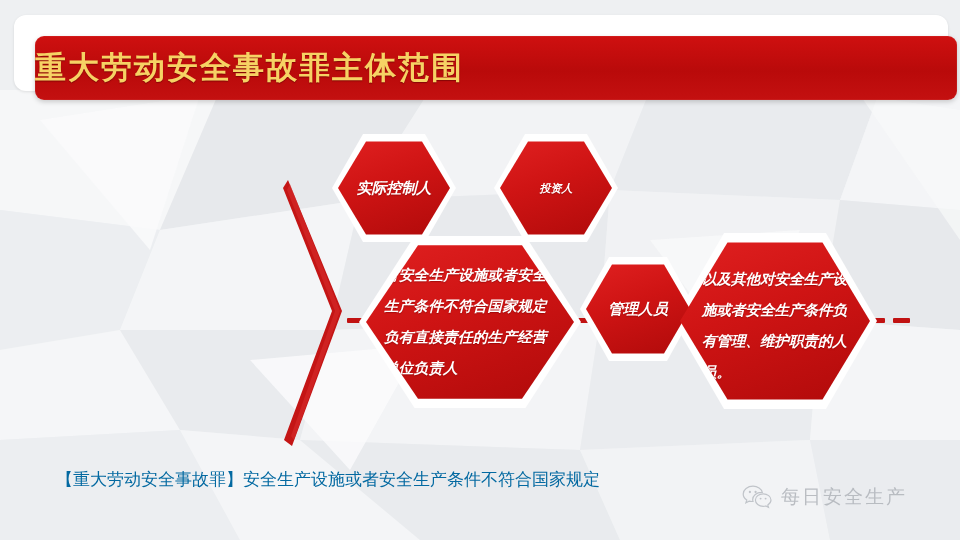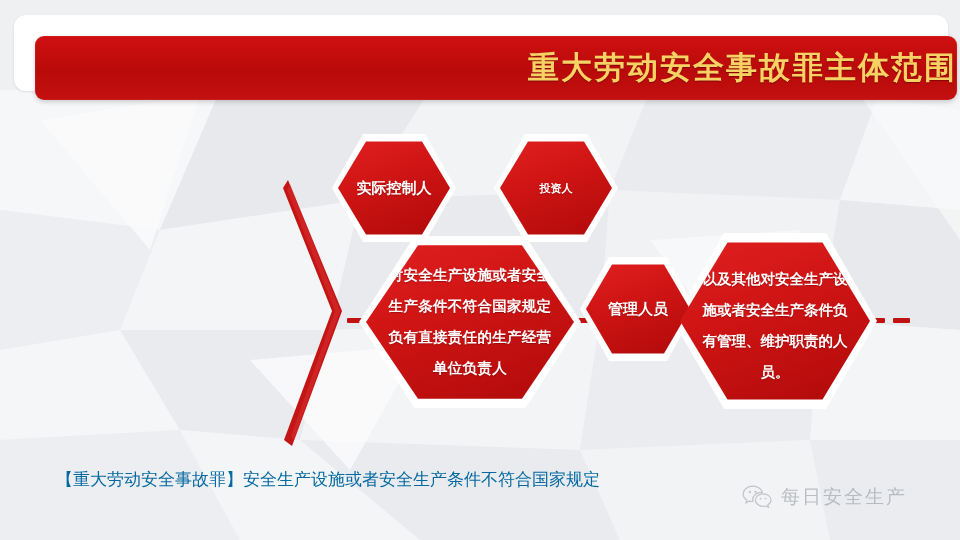--- a/index.html
+++ b/index.html
@@ -42,21 +42,21 @@
     left: 21px;
     top: 21px;
     width: 922px;
     height: 64px;
     border-radius: 9px;
     background: linear-gradient(180deg, #c9georgia 0%, #c00d0d 100%);
     background: linear-gradient(180deg, #cf1010 0%, #b90a0a 55%, #c41010 100%);
     box-shadow: inset 0 0 0 1px rgba(255,255,255,0.05), 0 2px 5px rgba(0,0,0,0.18);
     display: flex;
     align-items: center;
-    justify-content: flex-end;
+    justify-content: flex-start;
   }
   .title-text {
     color: #f6d264;
     font-size: 31px;
     font-weight: bold;
     letter-spacing: 2px;
     text-shadow: 0 1px 1px rgba(90,0,0,0.55);
     white-space: nowrap;
   }
 
@@ -87,25 +87,26 @@
     width: 66px;
     height: 270px;
   }
 
   
   .hex {
     position: absolute;
     display: flex;
     align-items: center;
     justify-content: center;
-    text-align: center;
+    text-align: left;
     color: #ffffff;
     -webkit-clip-path: polygon(25% 1.5%, 75% 1.5%, 100% 50%, 75% 98.5%, 25% 98.5%, 0% 50%);
     clip-path: polygon(25% 1.5%, 75% 1.5%, 100% 50%, 75% 98.5%, 25% 98.5%, 0% 50%);
     background: linear-gradient(160deg, #e02020 0%, #cf1414 42%, #b00a0a 100%);
+    font-style: italic;
   }
   .hex-shell {
     position: absolute;
     -webkit-clip-path: polygon(25% 0%, 75% 0%, 100% 50%, 75% 100%, 25% 100%, 0% 50%);
     clip-path: polygon(25% 0%, 75% 0%, 100% 50%, 75% 100%, 25% 100%, 0% 50%);
     background: #ffffff;
     filter: drop-shadow(0 2px 3px rgba(0,0,0,0.14));
   }
   .hex-label {
     font-weight: bold;

